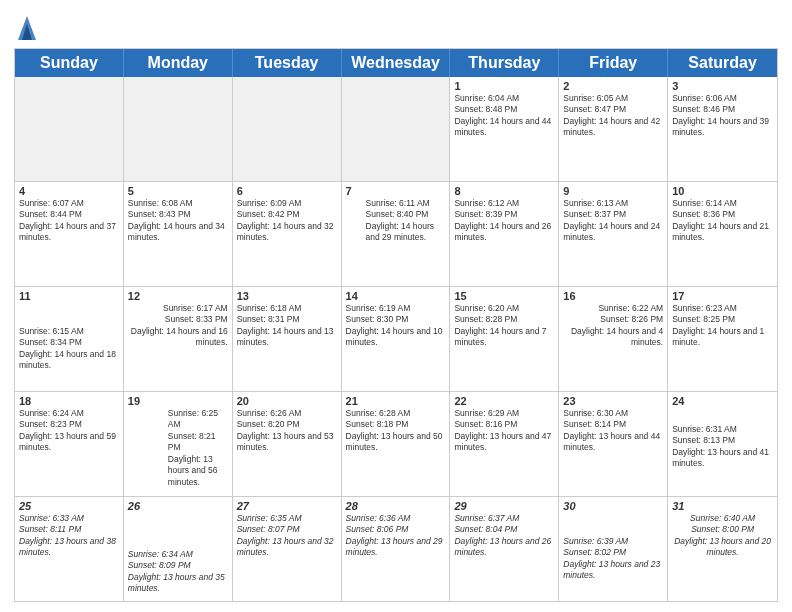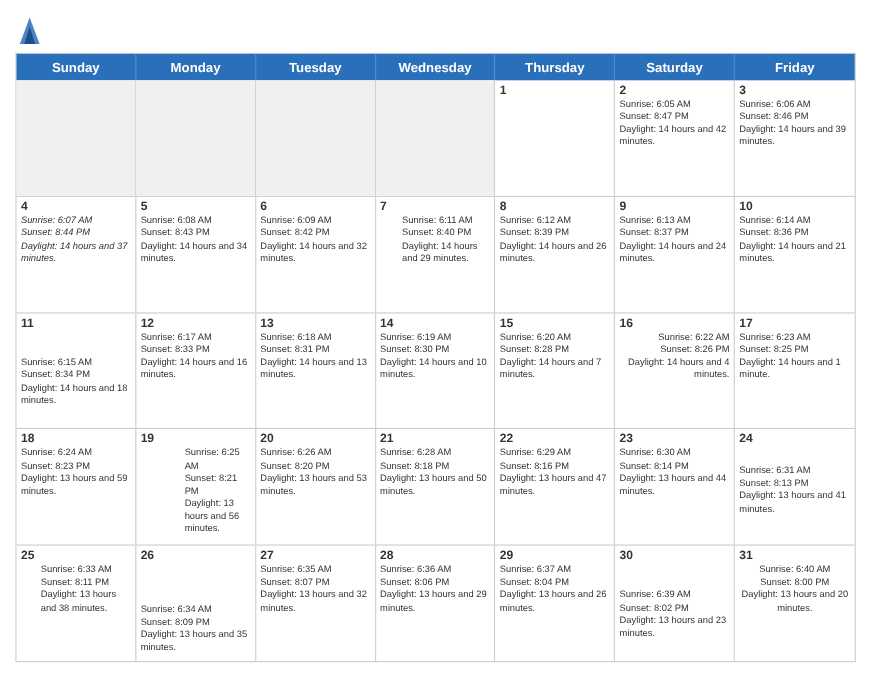--- a/index.html
+++ b/index.html
@@ -68,21 +68,21 @@
       flex-direction: column;
       border: 1px solid #ccc;
     }
     .cal-header {
       display: grid;
       grid-template-columns: repeat(7, 1fr);
       background: #2a6fba;
     }
     .cal-header-cell {
       color: #fff;
-      font-size: 12px;
+      font-size: 16px;
       font-weight: bold;
       text-align: center;
       padding: 5px 2px;
       border-right: 1px solid #4a8fd4;
     }
     .cal-header-cell:last-child {
       border-right: none;
     }
     .cal-body {
       flex: 1;
@@ -90,20 +90,21 @@
       flex-direction: column;
     }
     .cal-row {
       display: grid;
       grid-template-columns: repeat(7, 1fr);
       flex: 1;
       border-bottom: 1px solid #ccc;
     }
     .cal-row:last-child {
       border-bottom: none;
+      font-style: italic;
     }
     .cal-cell {
       border-right: 1px solid #ccc;
       padding: 3px 4px;
       font-size: 9px;
       color: #333;
       vertical-align: top;
       min-height: 0;
       overflow: hidden;
     }
@@ -149,49 +150,52 @@
     </div>
   </div>
 
   <div class="calendar">
     <div class="cal-header">
     <div class="cal-header-cell">Sunday</div>
         <div class="cal-header-cell">Monday</div>
         <div class="cal-header-cell">Tuesday</div>
         <div class="cal-header-cell">Wednesday</div>
         <div class="cal-header-cell">Thursday</div>
+        <div class="cal-header-cell">Friday</div>
         <div class="cal-header-cell">Saturday</div>
-        <div class="cal-header-cell">Friday</div>
       </div>
     <div class="cal-body">
     <div class="cal-row">
           <div class="cal-cell empty shaded"></div>
           <div class="cal-cell empty shaded"></div>
           <div class="cal-cell empty shaded"></div>
           <div class="cal-cell empty shaded"></div>
           <div class="cal-cell">
             <span class="day-num">1</span>
+            <div class="cell-text" style="white-space: pre-line;">Sunrise: 6:04 AM
+Sunset: 8:48 PM
+Daylight: 14 hours and 44 minutes.</div>
           </div>
           <div class="cal-cell">
             <span class="day-num">2</span>
             <div class="cell-text" style="white-space: pre-line;">Sunrise: 6:05 AM
 Sunset: 8:47 PM
 Daylight: 14 hours and 42 minutes.</div>
           </div>
           <div class="cal-cell">
             <span class="day-num">3</span>
             <div class="cell-text" style="white-space: pre-line;">Sunrise: 6:06 AM
 Sunset: 8:46 PM
 Daylight: 14 hours and 39 minutes.</div>
           </div>
         </div>
         <div class="cal-row">
           <div class="cal-cell">
             <span class="day-num">4</span>
-            <div class="cell-text" style="white-space: pre-line; font-style: italic;">Sunrise: 6:07 AM
+            <div class="cell-text" style="white-space: pre-line;">Sunrise: 6:07 AM
 Sunset: 8:44 PM
 Daylight: 14 hours and 37 minutes.</div>
           </div>
           <div class="cal-cell">
             <span class="day-num">5</span>
             <div class="cell-text" style="white-space: pre-line;">Sunrise: 6:08 AM
 Sunset: 8:43 PM
 Daylight: 14 hours and 34 minutes.</div>
           </div>
           <div class="cal-cell">
@@ -227,21 +231,21 @@
         </div>
         <div class="cal-row">
           <div class="cal-cell">
             <span class="day-num">11</span>
             <div class="cell-text" style="white-space: pre-line; margin-top: 24px;">Sunrise: 6:15 AM
 Sunset: 8:34 PM
 Daylight: 14 hours and 18 minutes.</div>
           </div>
           <div class="cal-cell">
             <span class="day-num">12</span>
-            <div class="cell-text" style="white-space: pre-line;">Sunrise: 6:17 AM
+            <div class="cell-text" style="white-space: pre-line; text-align: right;">Sunrise: 6:17 AM
 Sunset: 8:33 PM
 Daylight: 14 hours and 16 minutes.</div>
           </div>
           <div class="cal-cell">
             <span class="day-num">13</span>
             <div class="cell-text" style="white-space: pre-line;">Sunrise: 6:18 AM
 Sunset: 8:31 PM
 Daylight: 14 hours and 13 minutes.</div>
           </div>
           <div class="cal-cell">
@@ -309,21 +313,21 @@
           <div class="cal-cell">
             <span class="day-num">24</span>
             <div class="cell-text" style="white-space: pre-line; margin-top: 17px;">Sunrise: 6:31 AM
 Sunset: 8:13 PM
 Daylight: 13 hours and 41 minutes.</div>
           </div>
         </div>
         <div class="cal-row">
           <div class="cal-cell">
             <span class="day-num">25</span>
-            <div class="cell-text" style="white-space: pre-line; margin-left: 18px;">Sunrise: 6:33 AM
+            <div class="cell-text" style="white-space: pre-line;">Sunrise: 6:33 AM
 Sunset: 8:11 PM
 Daylight: 13 hours and 38 minutes.</div>
           </div>
           <div class="cal-cell">
             <span class="day-num">26</span>
             <div class="cell-text" style="white-space: pre-line; margin-top: 37px;">Sunrise: 6:34 AM
 Sunset: 8:09 PM
 Daylight: 13 hours and 35 minutes.</div>
           </div>
           <div class="cal-cell">

